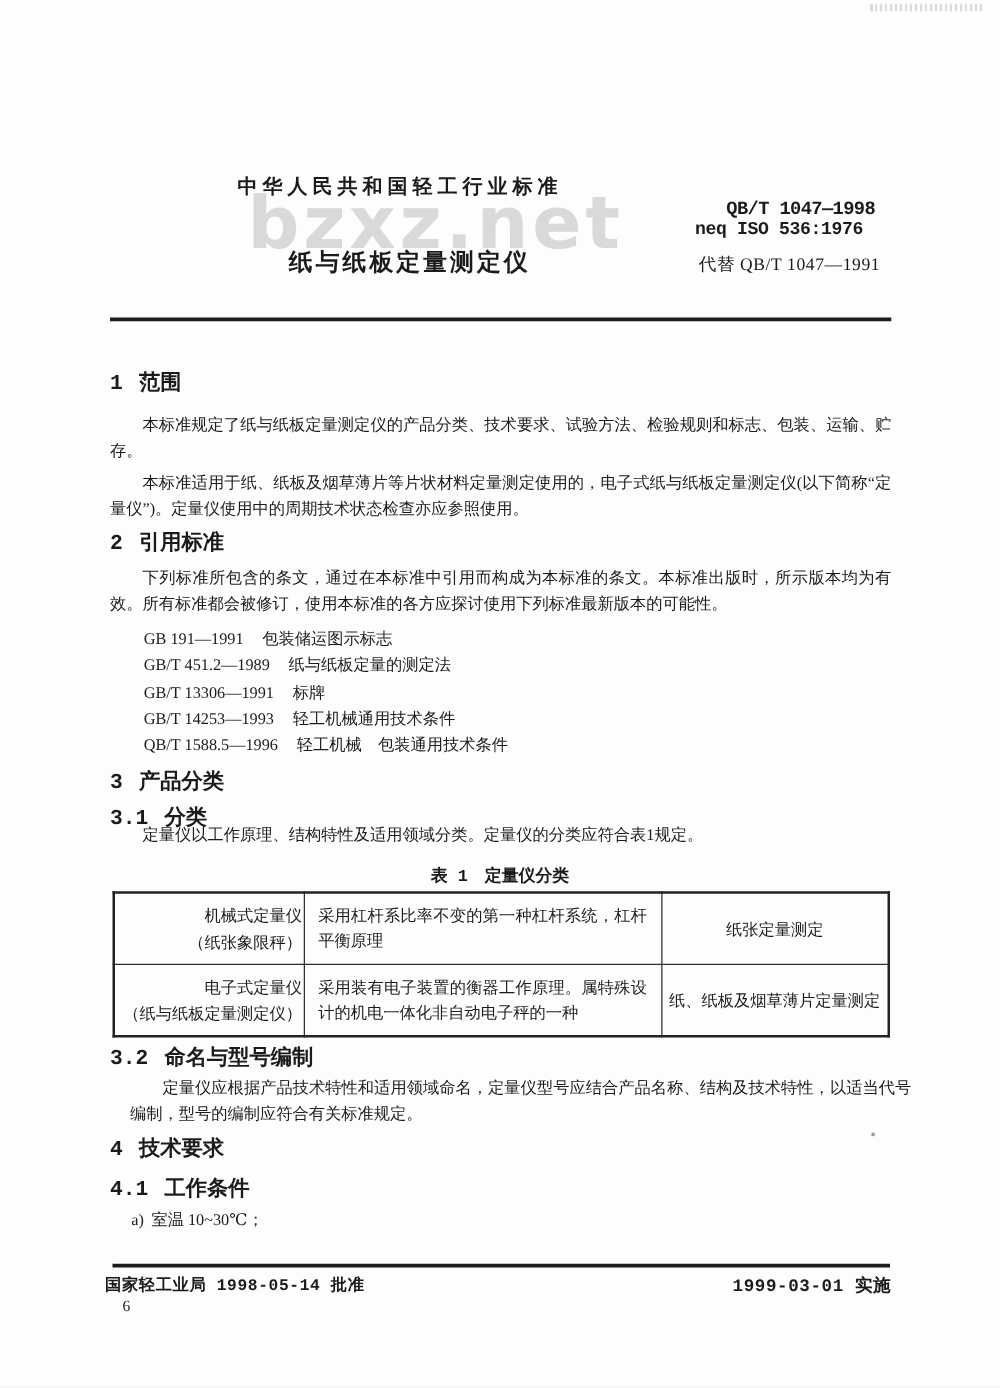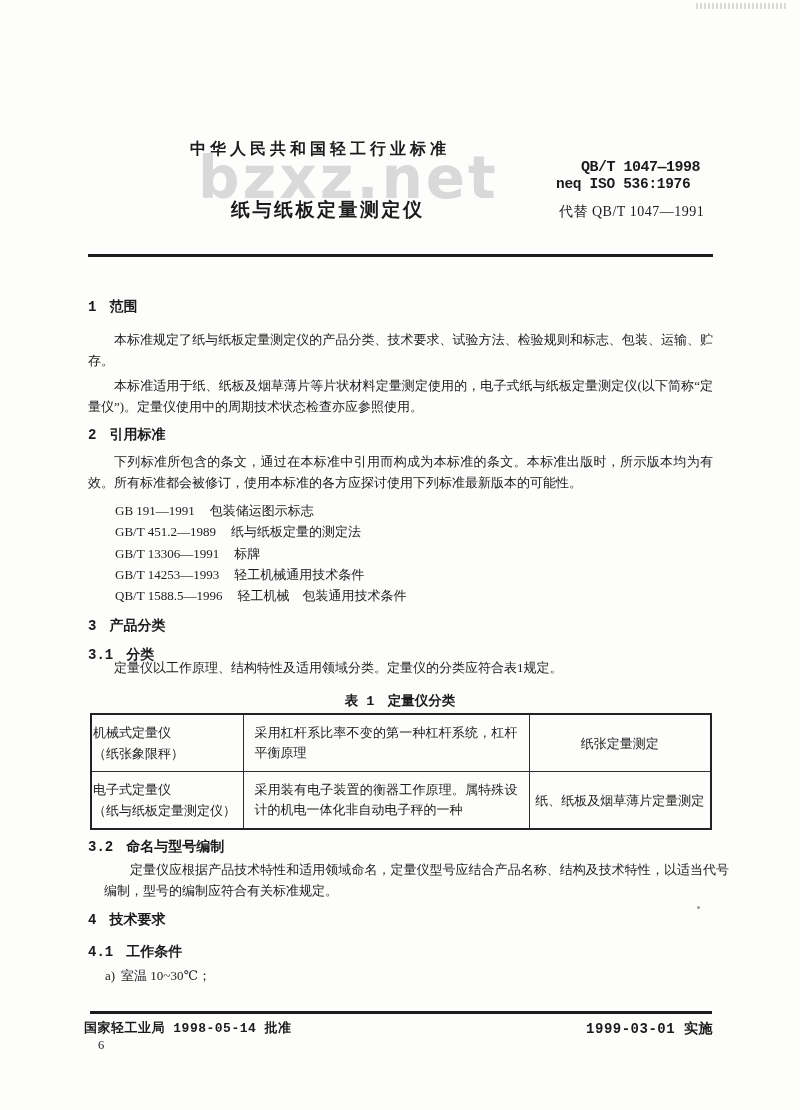--- a/index.html
+++ b/index.html
@@ -19,39 +19,39 @@
   .std-no{left:581px;top:159px;font-size:15px;letter-spacing:-.5px;z-index:2;}
   .iso-ref{left:556px;top:176px;font-size:14.5px;letter-spacing:-.3px;z-index:2;}
   .replaces{left:559px;top:203px;font-size:14px;letter-spacing:.5px;z-index:2;}
   .doc-title{left:231px;top:197px;font-size:19px;letter-spacing:2.5px;z-index:2;}
   .rule{background:#1c1c1c;height:3px;z-index:2;}
   .rule-top{left:88px;top:254px;width:625px;}
   .rule-bottom{left:90px;top:1011px;width:622px;}
 
   
   .blk{left:88px;width:625px;font-size:13px;line-height:20.5px;text-align:justify;}
-  .heading{font-size:14px;line-height:17px;}
+  .heading{font-size:17px;line-height:17px;}
   .heading .num{display:inline-block;margin-right:13px;}
   .para{text-indent:2em;}
   .ref-list{list-style:none;margin:0;padding:0 0 0 27px;}
   .ref-list li{line-height:21.3px;white-space:nowrap;}
   .ref-code{margin-right:15px;}
   .cond{padding-left:17px;}
   .cond .lbl{margin-right:6px;}
 
   
   .tbl-caption{left:90px;top:692px;width:620px;text-align:center;font-size:13.5px;}
   table.t1{left:90px;top:713px;border-collapse:collapse;table-layout:fixed;width:620px;
            border:2px solid #232323;}
   .t1 th,.t1 td{border:1px solid #2e2e2e;font-size:13px;overflow:hidden;}
   .t1 th{height:23px;font-weight:700;font-family:"Liberation Sans","DejaVu Sans",sans-serif;
          letter-spacing:1px;}
   .t1 td{height:48px;}
   .col-cat{width:152px;}.col-pri{width:286px;}.col-app{width:182px;}
-  td.cat{text-align:left;line-height:21px;}
+  td.cat{text-align:right;line-height:21px;}
   td.pri{padding:4px 11px;line-height:20px;text-align:justify;}
   td.app{text-align:center;line-height:19px;}
 
   
   .footer-left{left:84px;top:1019px;font-size:13px;letter-spacing:.5px;}
   .footer-right{right:87px;top:1020px;font-size:14px;letter-spacing:.5px;}
   .page-num{left:98px;top:1038px;font-size:12.5px;}
   .scan-dot{left:697px;top:906px;width:3px;height:3px;background:#9a9a9a;border-radius:50%;}
 </style>
 </head>

